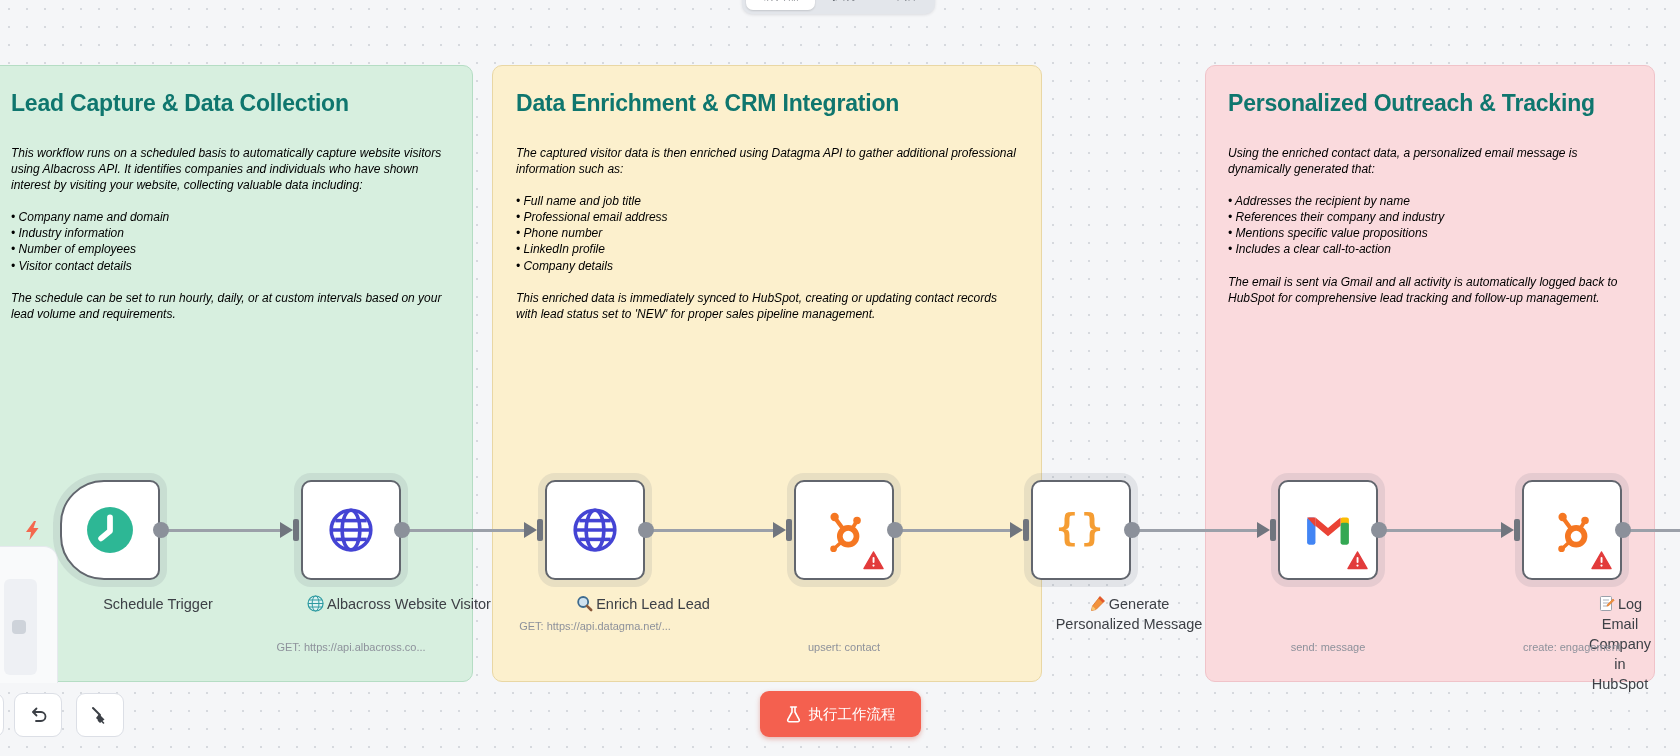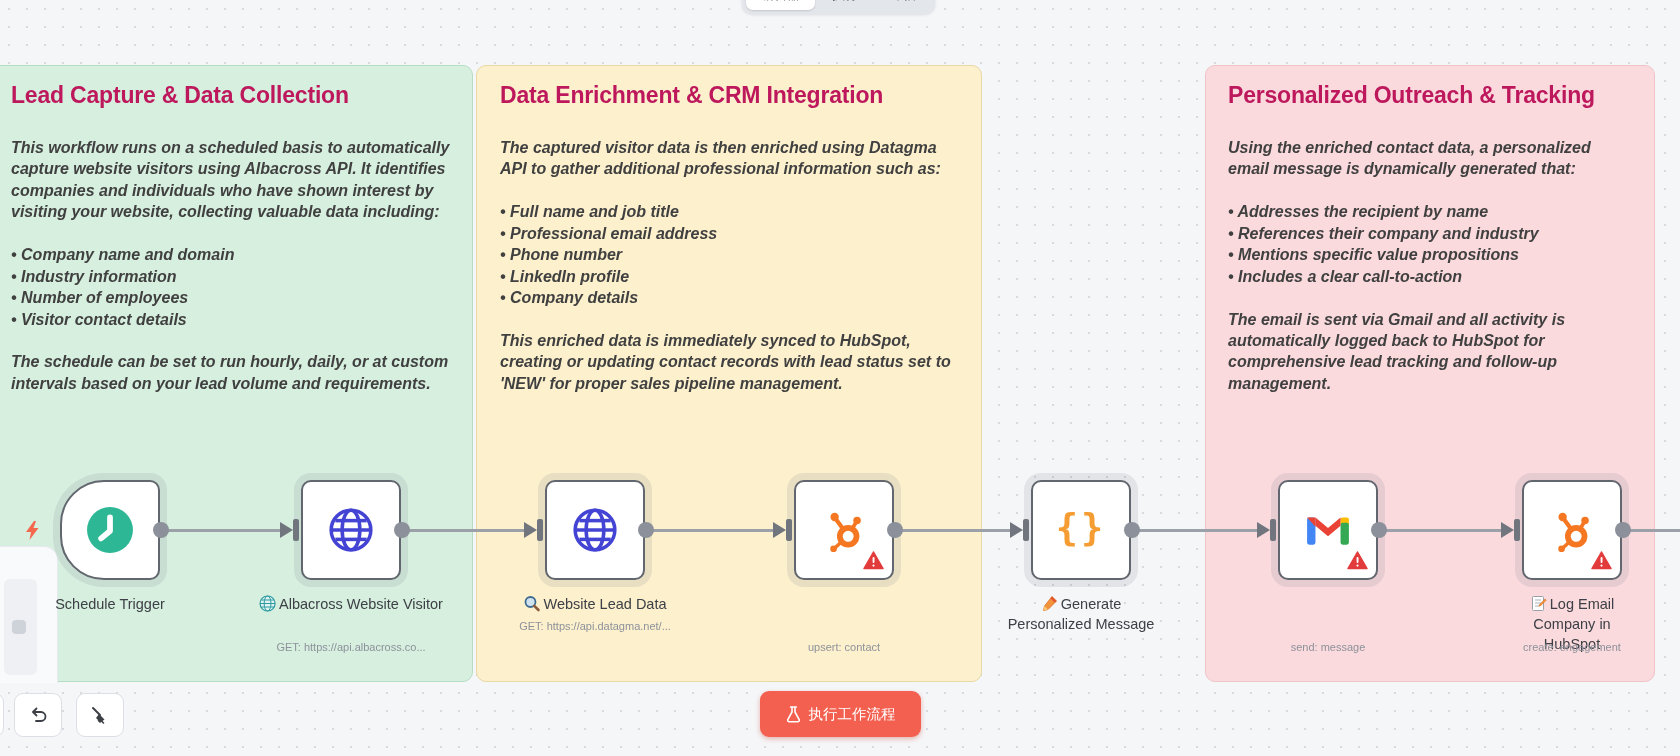--- a/index.html
+++ b/index.html
@@ -7,44 +7,44 @@
     position:relative; width:1680px; height:756px; overflow:hidden;
     background-color:#f5f6f8;
     background-image:radial-gradient(#d6d9de 1.3px, transparent 1.5px);
     background-size:18px 18px;
     font-family:"Liberation Sans", sans-serif;
   }
   
   .note{position:absolute; top:65px; height:617px; border-radius:10px; box-sizing:border-box;
         padding:16px 22px; z-index:1; border:1px solid;}
   .note-green{left:-12px; width:485px; background:#d7efdf; border-color:#b5ddc4;}
-  .note-yellow{left:476px; width:506px; background:#fcf0cd; border-color:#e9d7a4;padding-left:23px;}
+  .note-yellow{left:492px; width:550px; background:#fcf0cd; border-color:#e9d7a4;padding-left:23px;}
   .note-pink{left:1205px; width:450px; background:#fadadd; border-color:#f0c3c9;}
-  .note-title{font-size:23px; font-weight:700; color:#be185d; letter-spacing:-0.2px; margin:0 0 28px 0;}
-  .note-body{font-size:16px; font-style:italic; color:#404040; line-height:1.34; white-space:pre-line;font-weight:bold;}
+  .note-title{font-size:23px; font-weight:700; color:#0f766e; letter-spacing:-0.2px; margin:8px 0 28px 0;}
+  .note-body{font-size:12px; font-style:italic; color:#000000; line-height:1.34; white-space:pre-line;}
   
   .wire{position:absolute; top:529px; height:2.5px; background:#9ba0a9; z-index:2;}
   .out-dot{position:absolute; top:522px; width:16px; height:16px; border-radius:50%;
            background:#8b909a; z-index:5;}
   .in-bar{position:absolute; top:519px; width:6px; height:22px; border-radius:2px;
           background:#70757e; z-index:5;}
   .in-arrow{position:absolute; top:522px; width:0; height:0; z-index:5;
             border-top:8px solid transparent; border-bottom:8px solid transparent;
             border-left:13px solid #70757e;}
   
   .node{position:absolute; top:480px; width:100px; height:100px; box-sizing:border-box;
         background:#ffffff; border:2.5px solid #62666e; border-radius:10px;
         box-shadow:0 0 0 7px rgba(100,110,122,0.13); z-index:4;
         display:flex; align-items:center; justify-content:center;}
   .node.trigger{border-radius:44px 10px 10px 44px;}
   .badge{position:absolute; right:8px; bottom:8px; width:21px; height:19px;}
   .braces{font-family:"DejaVu Sans Mono", monospace; font-size:37px; font-weight:700;
           color:#f59d33; letter-spacing:3px; padding-bottom:4px;}
   .nlabel{position:absolute; top:594px; transform:translateX(-50%); text-align:center;
-          font-size:14.5px; color:#3d4046; line-height:1.38; z-index:4;}
+          font-size:14.5px; color:#3d4046; line-height:1.38; z-index:4;margin-left:48px;}
   .nsub{position:absolute; transform:translateX(-50%); text-align:center;
         font-size:11px; color:#8d919b; z-index:4; white-space:nowrap;}
   .lico{display:inline-block; width:17px; height:17px; vertical-align:-3px; margin-right:3px;}
   
   .tabbar{position:absolute; left:742px; top:-25px; height:39px; background:#e3e6eb;
           border-radius:10px; padding:4px; display:flex; gap:2px; z-index:6; box-sizing:border-box;
           box-shadow:0 1px 3px rgba(40,45,55,0.12);}
   .tab{font-size:13px; color:#484d55; padding:7px 15px 0 15px; border-radius:7px; white-space:nowrap;}
   .tab.active{background:#ffffff; color:#2e333b; box-shadow:0 1px 2px rgba(0,0,0,0.14);}
   
@@ -182,21 +182,21 @@
       <circle cx="23" cy="23" r="19" fill="none" stroke="#4444d4" stroke-width="3.4"></circle>
       <ellipse cx="23" cy="23" rx="8.5" ry="19" fill="none" stroke="#4444d4" stroke-width="3.4"></ellipse>
       <line x1="5" y1="23" x2="41" y2="23" stroke="#4444d4" stroke-width="3.4"></line>
       <line x1="8" y1="14" x2="38" y2="14" stroke="#4444d4" stroke-width="3.4"></line>
       <line x1="8" y1="32" x2="38" y2="32" stroke="#4444d4" stroke-width="3.4"></line>
     </svg>
   </div>
   <div class="nlabel" style="left:595px;max-width:260px;"><span class="lico"><svg width="17" height="17" viewBox="0 0 17 17">
           <circle cx="7" cy="7" r="5" fill="#cfe2ef" stroke="#3e6b8f" stroke-width="1.8"></circle>
           <line x1="10.8" y1="10.8" x2="15" y2="15" stroke="#8a5a3b" stroke-width="2.6" stroke-linecap="round"></line>
-        </svg></span><span>Website Lead Data</span></div>
+        </svg></span><span>Enrich Lead Lead</span></div>
   <div class="nsub" style="left:595px;top:620px;">GET: https://api.datagma.net/...</div>
 
   <div class="node" style="left:794px;">
     <svg width="48" height="48" viewBox="0 0 46 46">
       <g stroke="#f57722" fill="#f57722">
         <circle cx="27" cy="29" r="8" fill="none" stroke-width="5.5"></circle>
         <line x1="22.5" y1="22.5" x2="15.5" y2="13" stroke-width="4" stroke-linecap="round"></line>
         <circle cx="14" cy="10.5" r="4" stroke="none"></circle>
         <line x1="31" y1="21.5" x2="34" y2="16.5" stroke-width="3.6" stroke-linecap="round"></line>
         <circle cx="35.5" cy="14" r="3.6" stroke="none"></circle>

